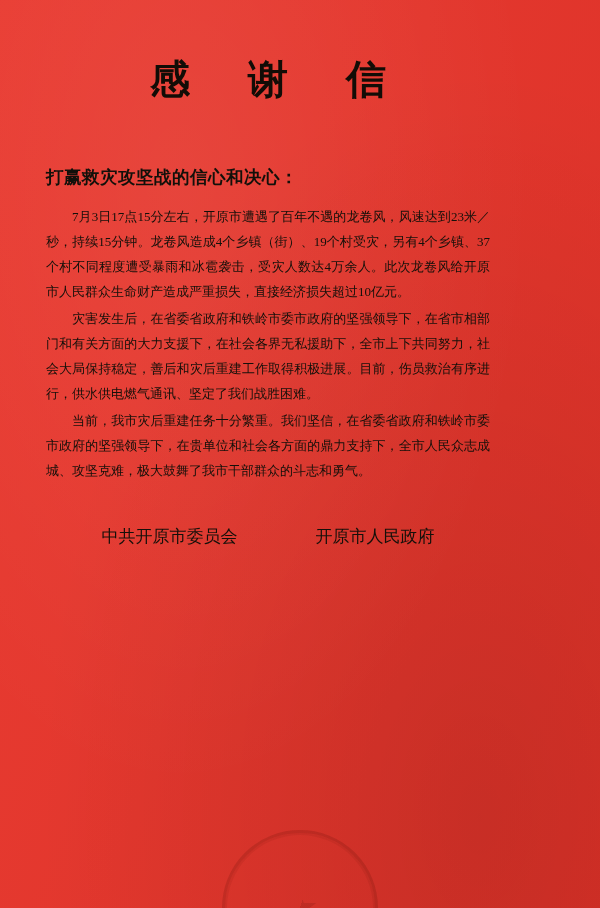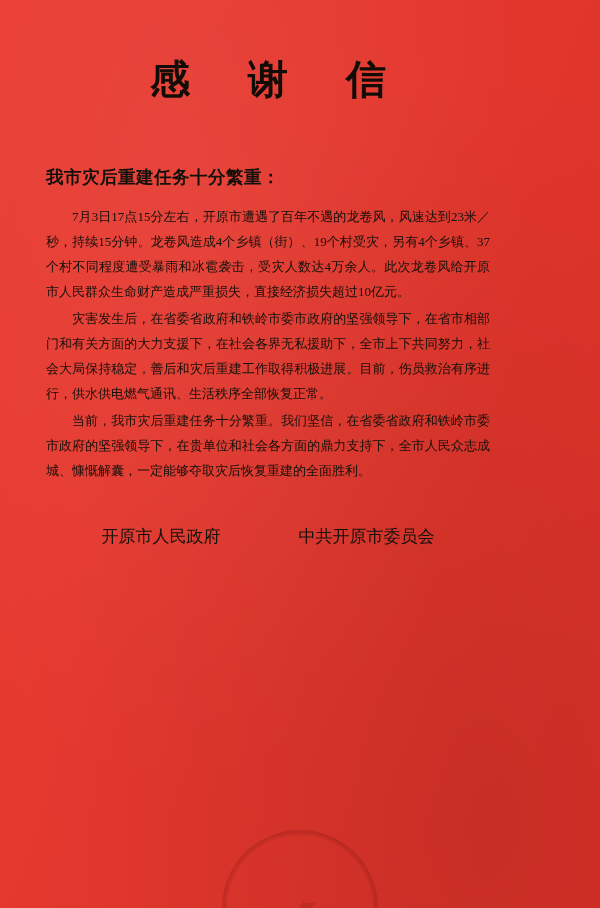--- a/index.html
+++ b/index.html
@@ -104,26 +104,26 @@
 </head>
 <body>
 
 <div class="paper-texture"></div>
 <div class="seal-watermark"></div>
 
 <div class="page">
 
   <h1 class="doc-title">感 谢 信</h1>
 
-  <div class="recipient">我市灾后重建任务十分繁重：</div>
+  <div class="recipient">打赢救灾攻坚战的信心和决心：</div>
 
   <div class="body-text">
     <p class="para">7月3日17点15分左右，开原市遭遇了百年不遇的龙卷风，风速达到23米／秒，持续15分钟。龙卷风造成4个乡镇（街）、19个村受灾，另有4个乡镇、37个村不同程度遭受暴雨和冰雹袭击，受灾人数达4万余人。此次龙卷风给开原市人民群众生命财产造成严重损失，直接经济损失超过10亿元。</p>
-    <p class="para">灾害发生后，在省委省政府和铁岭市委市政府的坚强领导下，在省市相部门和有关方面的大力支援下，在社会各界无私援助下，全市上下共同努力，社会大局保持稳定，善后和灾后重建工作取得积极进展。目前，伤员救治有序进行，供水供电燃气通讯、生活秩序全部恢复正常。</p>
-    <p class="para">当前，我市灾后重建任务十分繁重。我们坚信，在省委省政府和铁岭市委市政府的坚强领导下，在贵单位和社会各方面的鼎力支持下，全市人民众志成城、慷慨解囊，一定能够夺取灾后恢复重建的全面胜利。</p>
+    <p class="para">灾害发生后，在省委省政府和铁岭市委市政府的坚强领导下，在省市相部门和有关方面的大力支援下，在社会各界无私援助下，全市上下共同努力，社会大局保持稳定，善后和灾后重建工作取得积极进展。目前，伤员救治有序进行，供水供电燃气通讯、坚定了我们战胜困难。</p>
+    <p class="para">当前，我市灾后重建任务十分繁重。我们坚信，在省委省政府和铁岭市委市政府的坚强领导下，在贵单位和社会各方面的鼎力支持下，全市人民众志成城、攻坚克难，极大鼓舞了我市干部群众的斗志和勇气。</p>
   </div>
 
   <div class="signatures">
+    <div class="sign-item">中共开原市委员会</div>
     <div class="sign-item">开原市人民政府</div>
-    <div class="sign-item">中共开原市委员会</div>
   </div>
 
 </div>
 
 </body></html>

